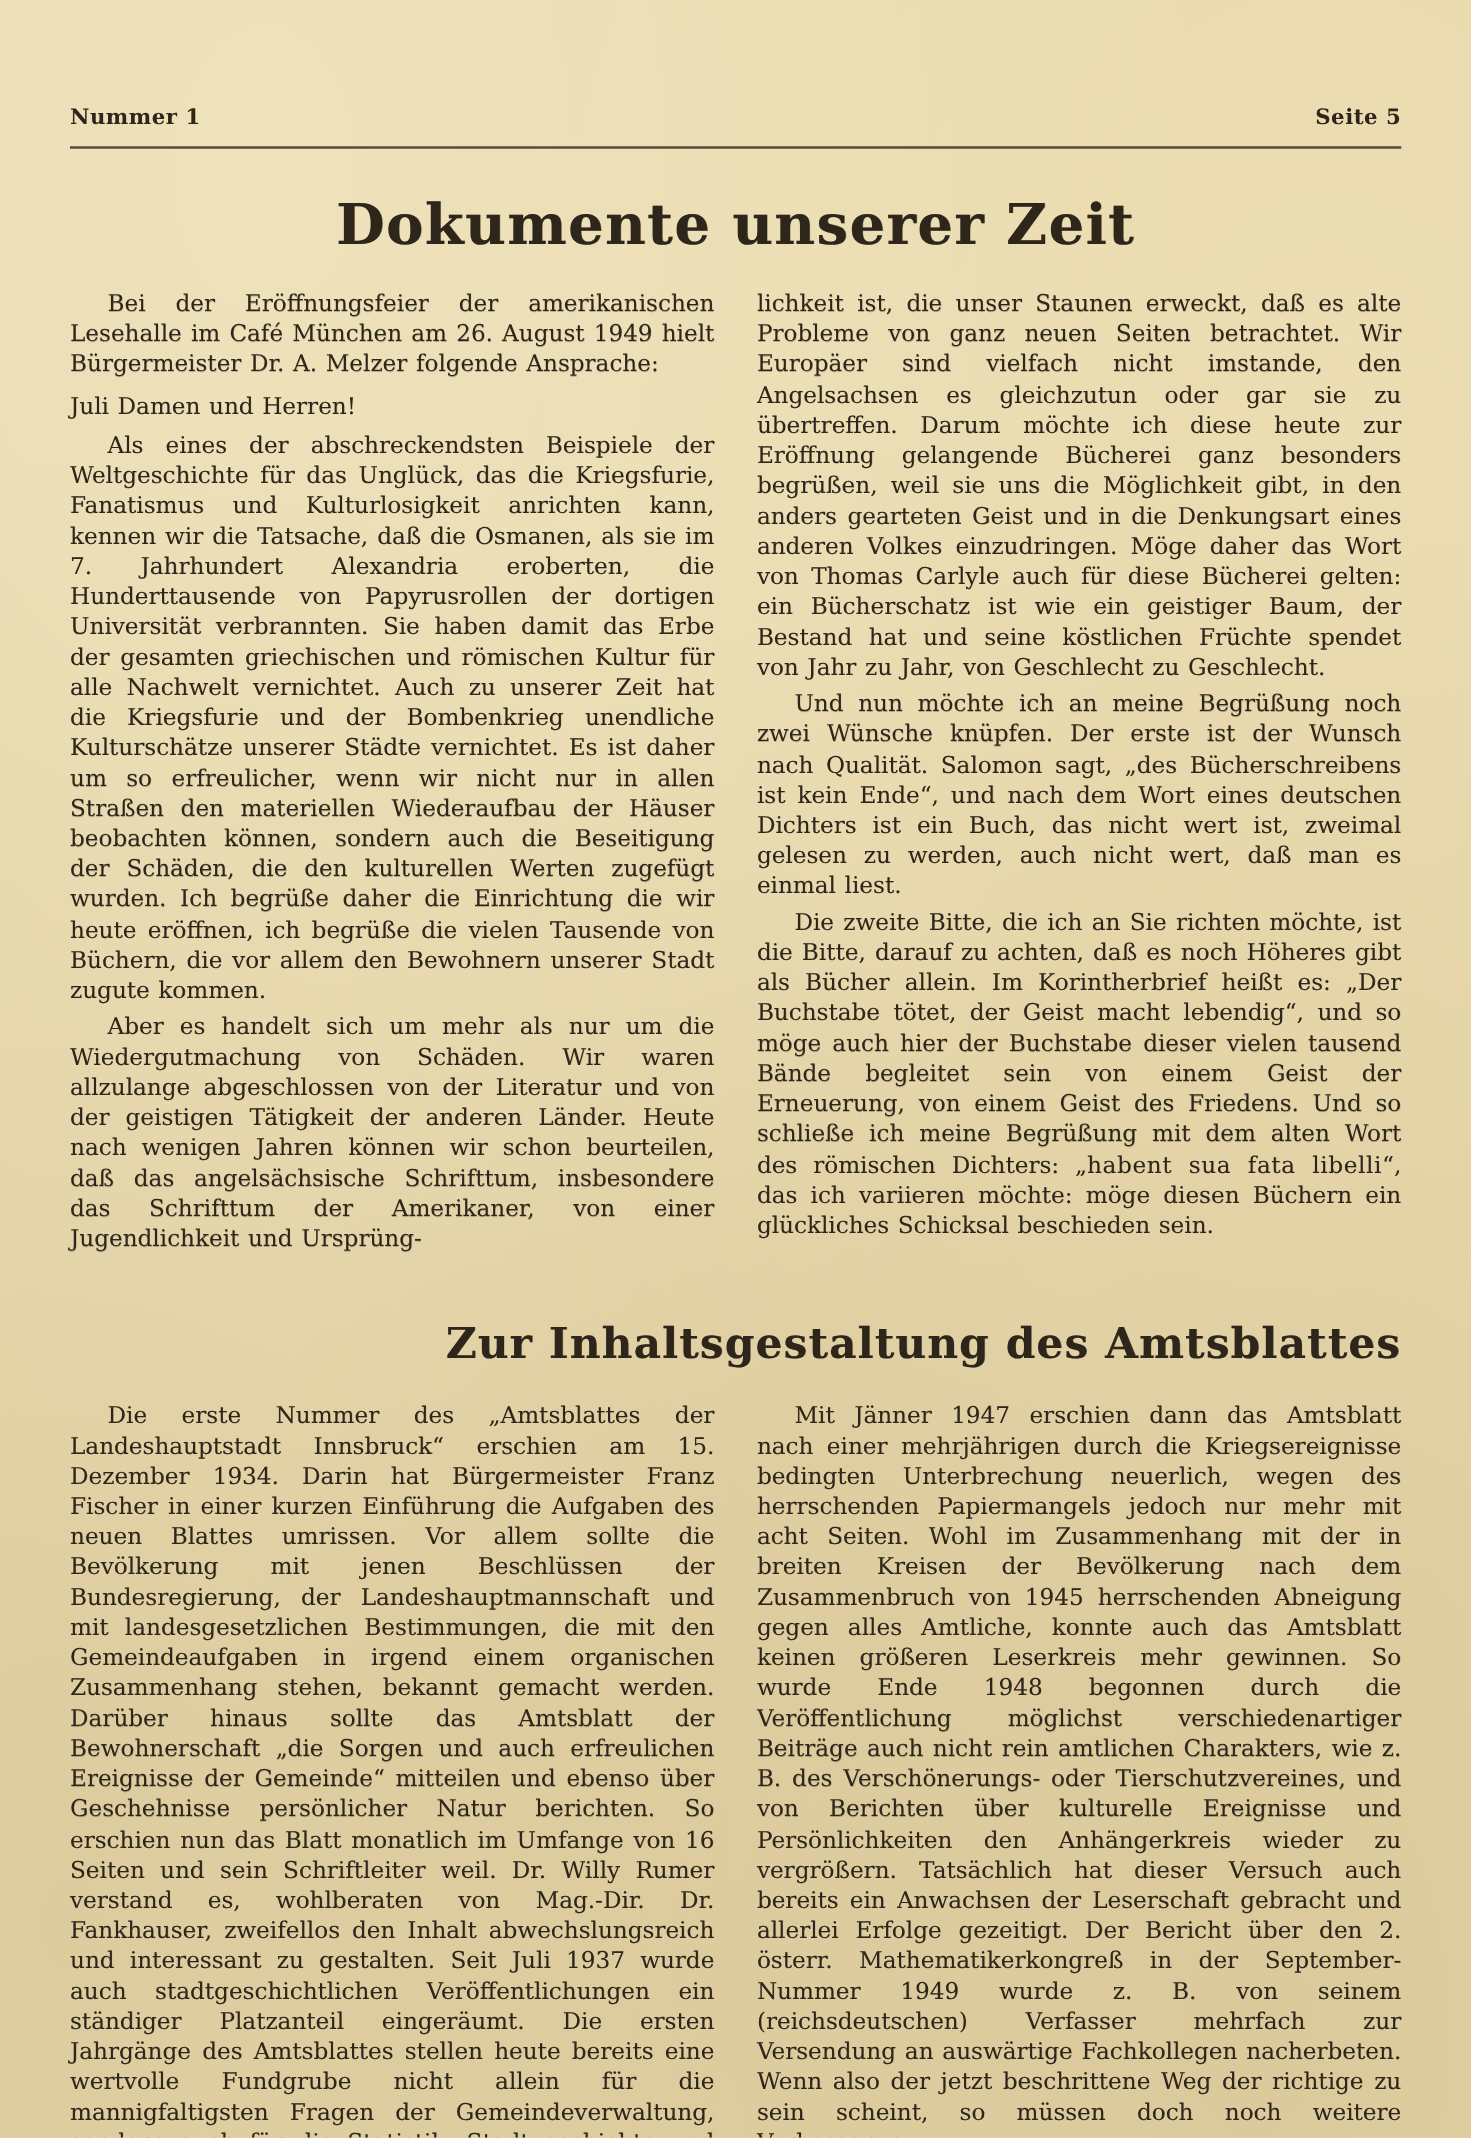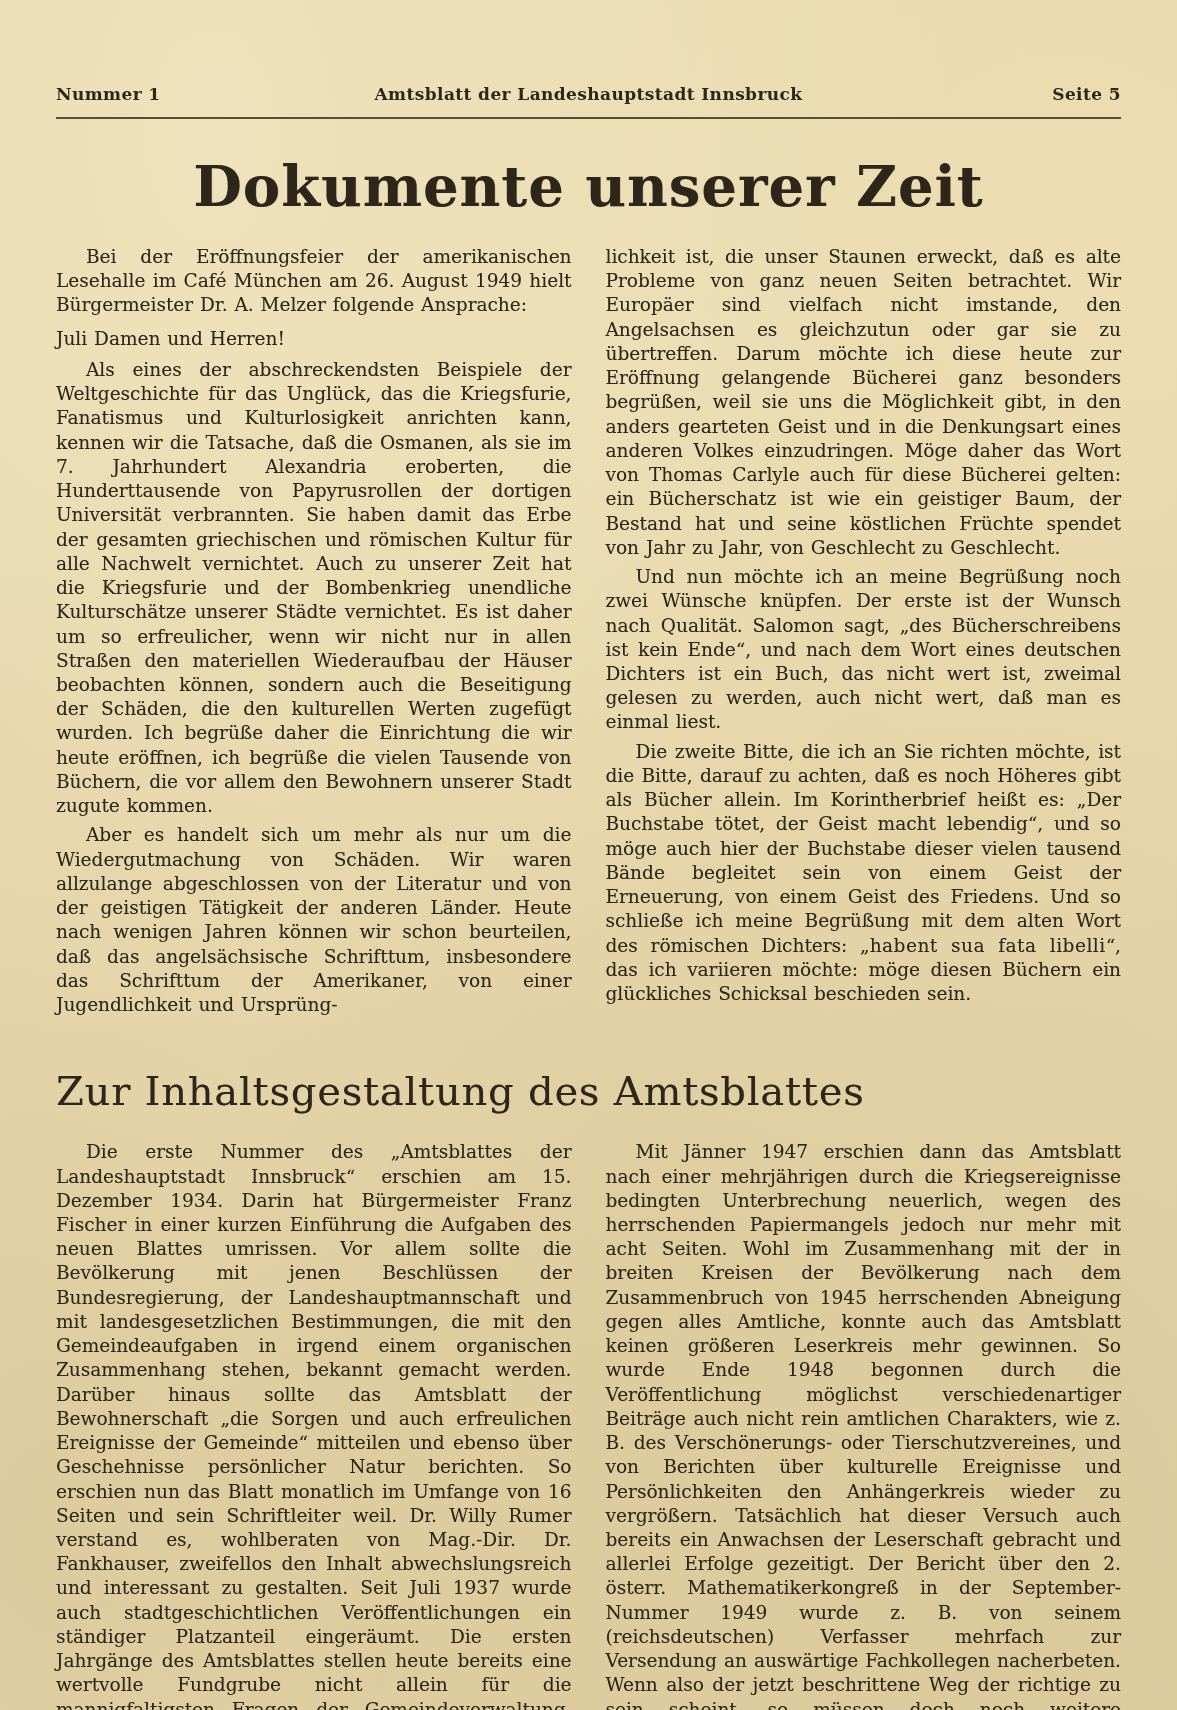--- a/index.html
+++ b/index.html
@@ -33,31 +33,31 @@
   .masthead-row .center-title { text-align: center; flex: 1; }
   .masthead-row .side { width: 140px; }
   .masthead-row .side.right { text-align: right; }
   .divider {
     border: 0;
     border-top: 2px solid #3c3222;
     margin: 13px 0 0 0;
     opacity: 0.85;
   }
   h1.article-title {
-    font-size: 56px;
+    font-size: 45px;
     font-weight: bold;
     text-align: center;
     margin: 34px 0 26px 0;
     letter-spacing: 1px;
     text-shadow: 0.4px 0.4px 0 rgba(46,38,27,0.35);
   }
   h2.article-title {
-    font-size: 40px;
-    font-weight: normal;
-    text-align: left;
+    font-size: 34px;
+    font-weight: bold;
+    text-align: right;
     margin: 46px 0 26px 0;
     letter-spacing: 0.8px;
     text-shadow: 0.3px 0.3px 0 rgba(46,38,27,0.35);
   }
   .columns {
     display: flex;
     gap: 34px;
   }
   .col { flex: 1 1 0; min-width: 0; }
   p.body-par {
@@ -76,21 +76,20 @@
     letter-spacing: 0.5px;
   }
 </style>
 </head>
 <body>
 
 <div class="page">
 
   <div class="masthead-row">
     <span class="side left">Nummer 1</span>
-    <span class="center-title">Amtsblatt der Landeshauptstadt Innsbruck</span>
     <span class="side right">Seite 5</span>
   </div>
   <hr class="divider">
 
   <section>
     <h1 class="article-title">Dokumente unserer Zeit</h1>
     <div class="columns">
       <div class="col">
         <p class="body-par">Bei der Eröffnungsfeier der amerikanischen Lesehalle im Café München am 26. August 1949 hielt Bürgermeister Dr. A. Melzer folgende Ansprache:</p>
         <p class="body-par no-indent salutation">Juli Damen und Herren!</p>

